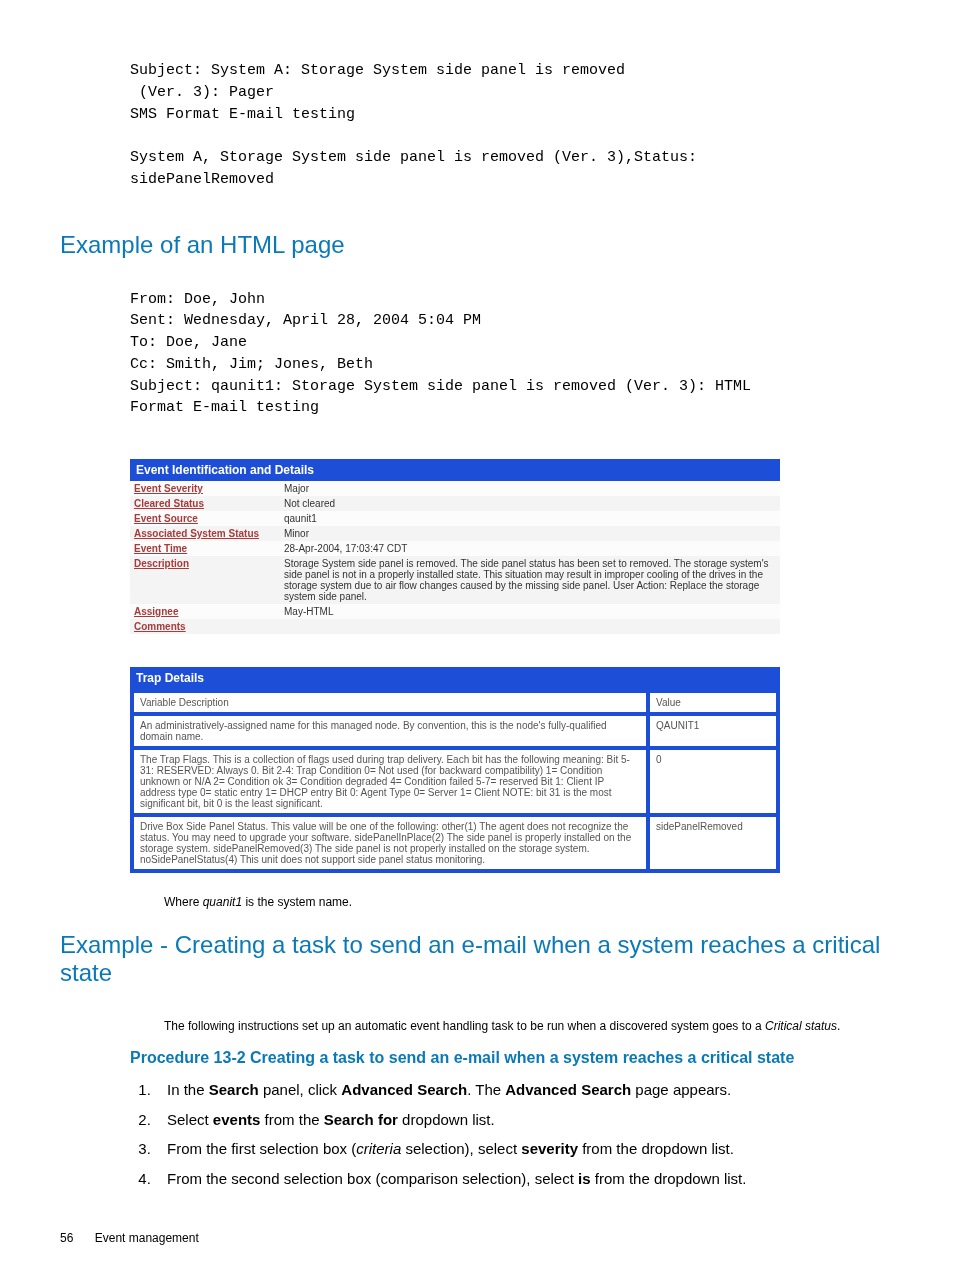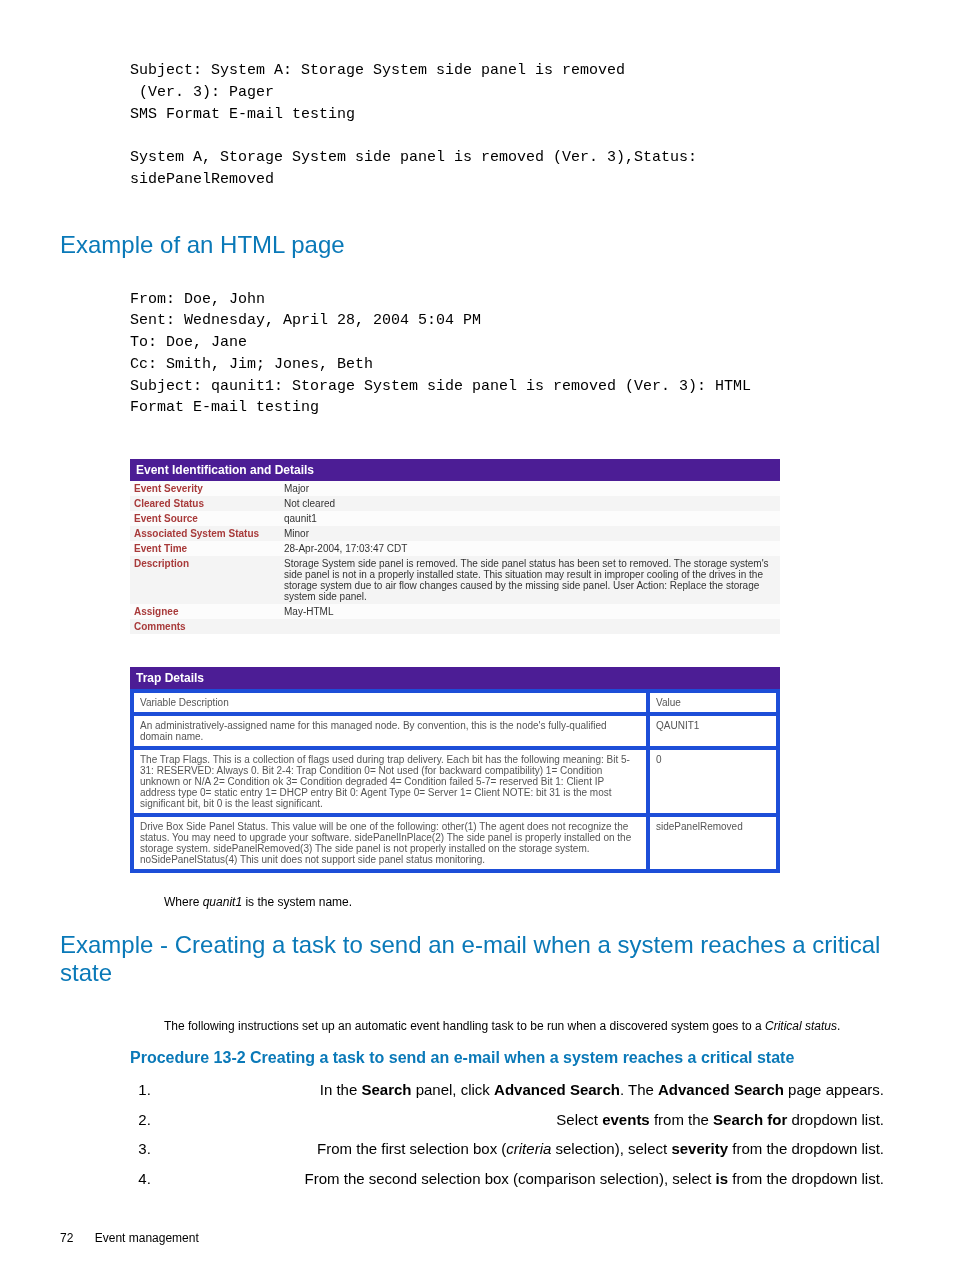--- a/index.html
+++ b/index.html
@@ -27,34 +27,35 @@
     font-size: 24px;
     margin: 20px 0 30px 0;
   }
   .embedded {
     margin: 30px 0 20px 70px;
     width: 650px;
     font-size: 10px;
     color: #333;
   }
   .embedded .hdr {
-    background: #4c1d95;
+    background: #1d4ed8;
     color: #fff;
     padding: 4px 6px;
     font-weight: bold;
     font-size: 12px;
   }
   .eid-table { width: 100%; border-collapse: collapse; }
   .eid-table tr:nth-child(even) { background: #f4f4f4; }
   .eid-table tr:nth-child(odd) { background: #fcfcfc; }
   .eid-table td { padding: 2px 4px; vertical-align: top; }
   .eid-table td:first-child {
     width: 150px;
     color: #a83a3a;
     font-weight: bold;
+    text-decoration: underline;
   }
   .trap-wrap { margin-top: 33px; }
   .trap-table { width: 100%; border-collapse: collapse; }
   .trap-table th, .trap-table td {
     border: 4px solid #1d4ed8;
     padding: 4px 6px;
     text-align: left;
     vertical-align: top;
     color: #555;
     font-weight: normal;
@@ -72,21 +73,21 @@
     color: #0a79b8;
     font-weight: bold;
     font-size: 16px;
     margin: 14px 0 10px 70px;
   }
   ol.steps {
     margin-left: 95px;
     font-size: 15px;
     line-height: 1.7;
   }
-  ol.steps li { padding-left: 12px; margin-bottom: 4px; text-align: right; }
+  ol.steps li { padding-left: 12px; margin-bottom: 4px; }
   .footer {
     position: absolute;
     bottom: 26px;
     left: 60px;
     font-size: 12px;
     color: #000;
   }
   .footer .pn { margin-right: 18px; }
 </style>
 </head>
@@ -193,15 +194,15 @@
   </li>
   <li>
     <span>From the first selection box (</span><em>criteria</em><span> selection), select </span><b>severity</b><span> from the dropdown list.</span>
   </li>
   <li>
     <span>From the second selection box (comparison selection), select </span><b>is</b><span> from the dropdown list.</span>
   </li>
 </ol>
 
 <div class="footer">
-  <span class="pn">72</span>
+  <span class="pn">56</span>
   <span>Event management</span>
 </div>
 
 </body></html>

